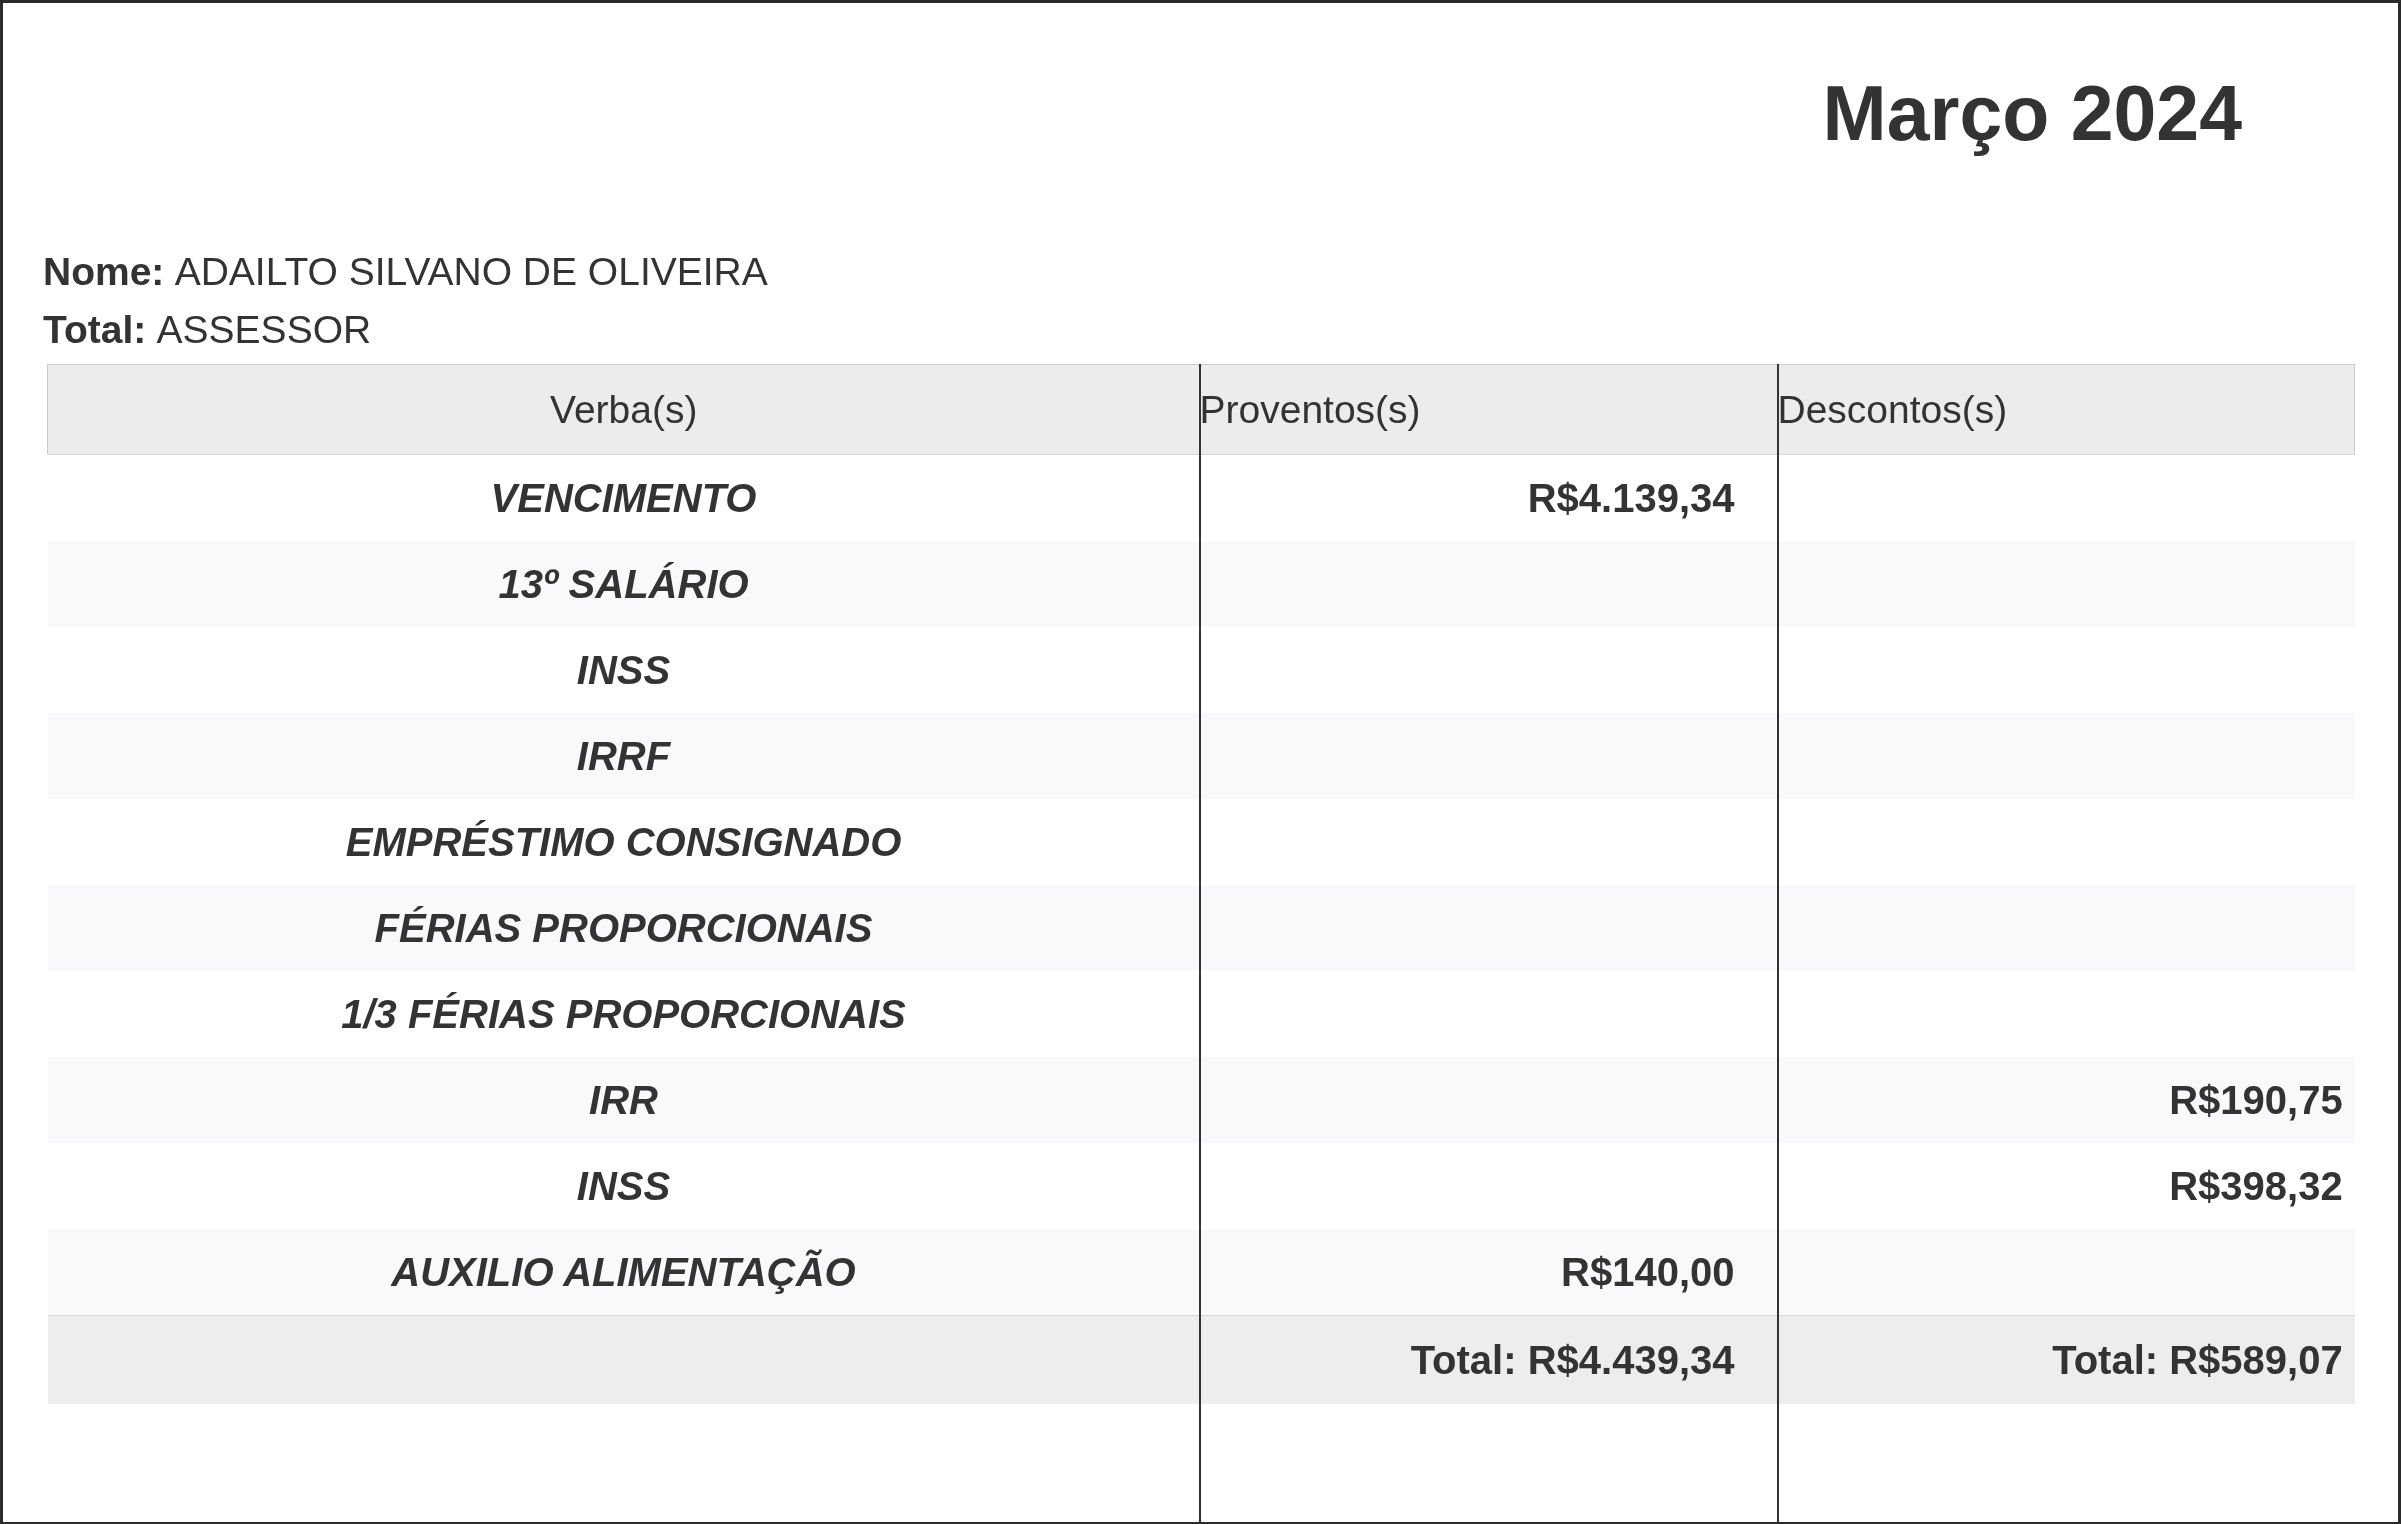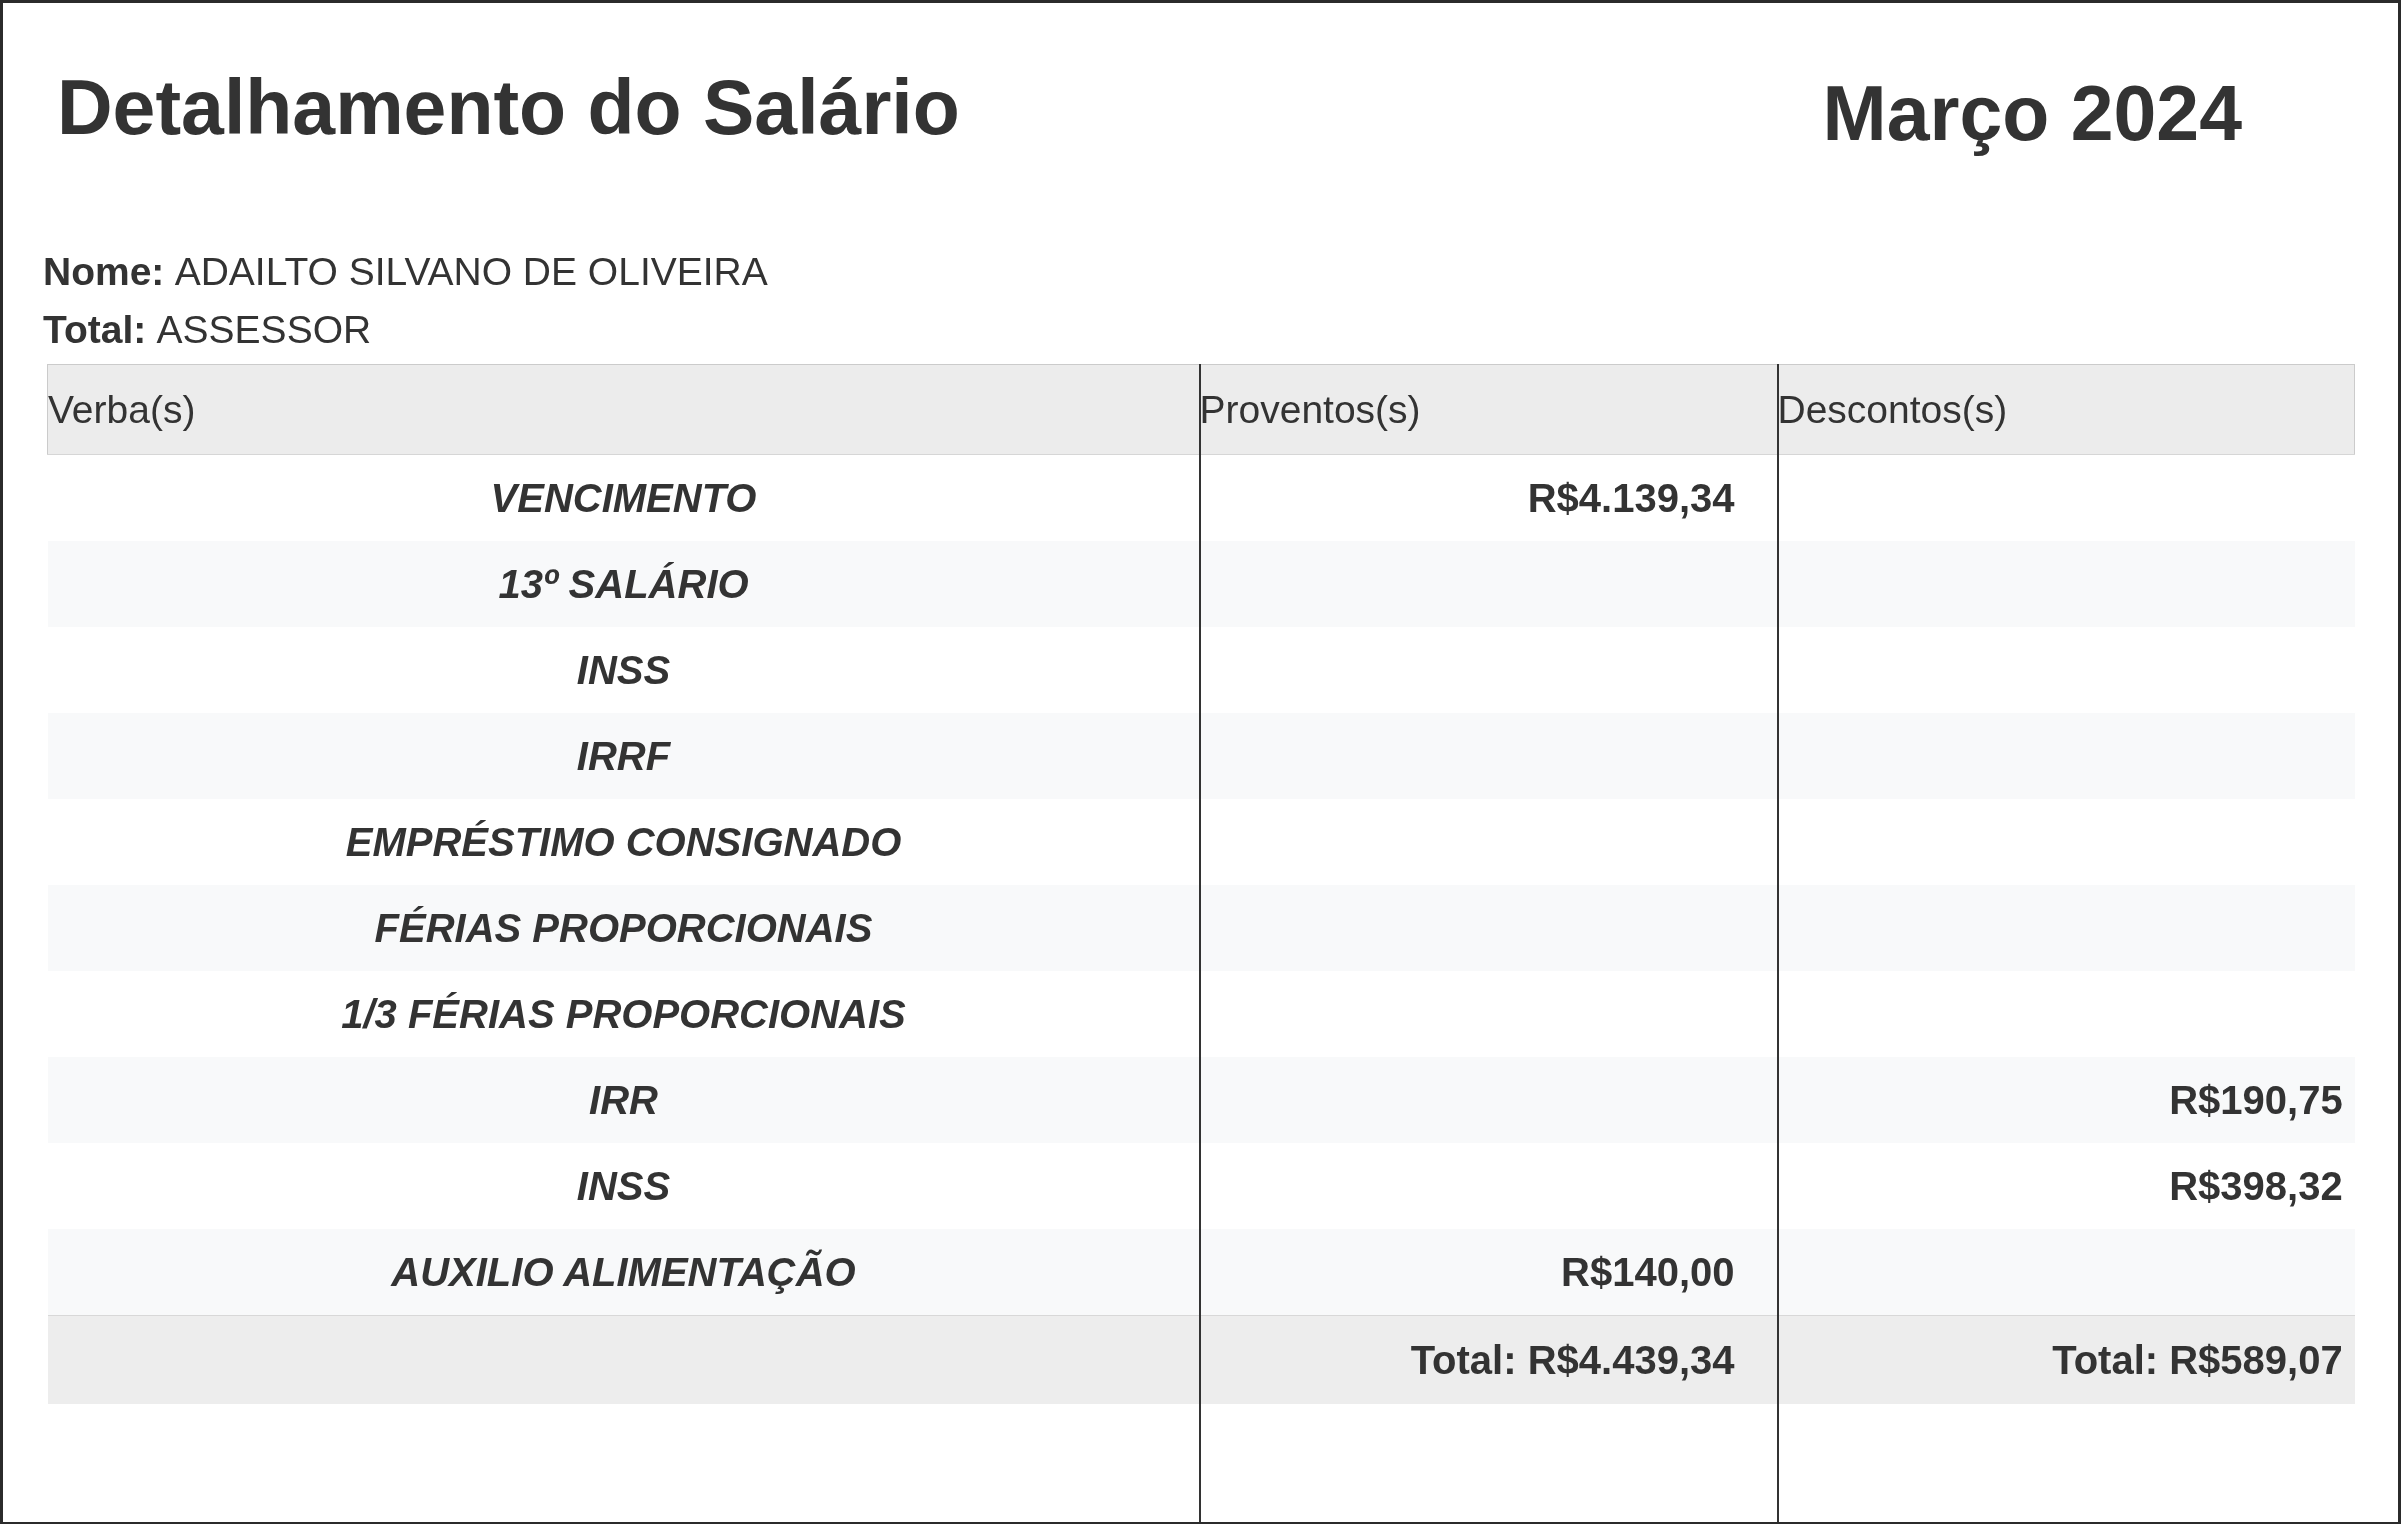--- a/index.html
+++ b/index.html
@@ -68,21 +68,21 @@
   .salary-table th {
     height: 89px;
     background: var(--header-bg, #ececec);
     font-weight: normal;
     font-size: 39px;
     border-top: 1.5px solid #cbcbcb;
     border-bottom: 1.5px solid #d6d6d6;
     vertical-align: middle;
     padding: 0;
   }
-  .salary-table th:first-child { border-left: 1.5px solid #cbcbcb; text-align: left; }
+  .salary-table th:first-child { border-left: 1.5px solid #cbcbcb; text-align: center; }
   .salary-table th.num-head    { text-align: left; }
   .salary-table th:nth-child(2){ padding-right: 19px; }
   .salary-table th:last-child  { padding-right: 24px; border-right: 1.5px solid #cbcbcb; }
 
   .salary-table td {
     height: 86px;
     vertical-align: middle;
     font-weight: bold;
     padding: 0;
   }
@@ -108,21 +108,20 @@
     z-index: 5;
   }
   .v-divider.d1 { left: 1196px; }
   .v-divider.d2 { left: 1774px; }
 </style>
 </head>
 <body>
 
 <div class="page">
 
-  <div class="doc-title">Detalhamento do Salário</div>
   <div class="doc-period">Março 2024</div>
 
   <div class="info-line info-name">
     <span class="info-label">Nome:</span><span>ADAILTO SILVANO DE OLIVEIRA</span>
   </div>
 
   <div class="info-line info-role">
     <span class="info-label">Total:</span><span>ASSESSOR</span>
   </div>
 

